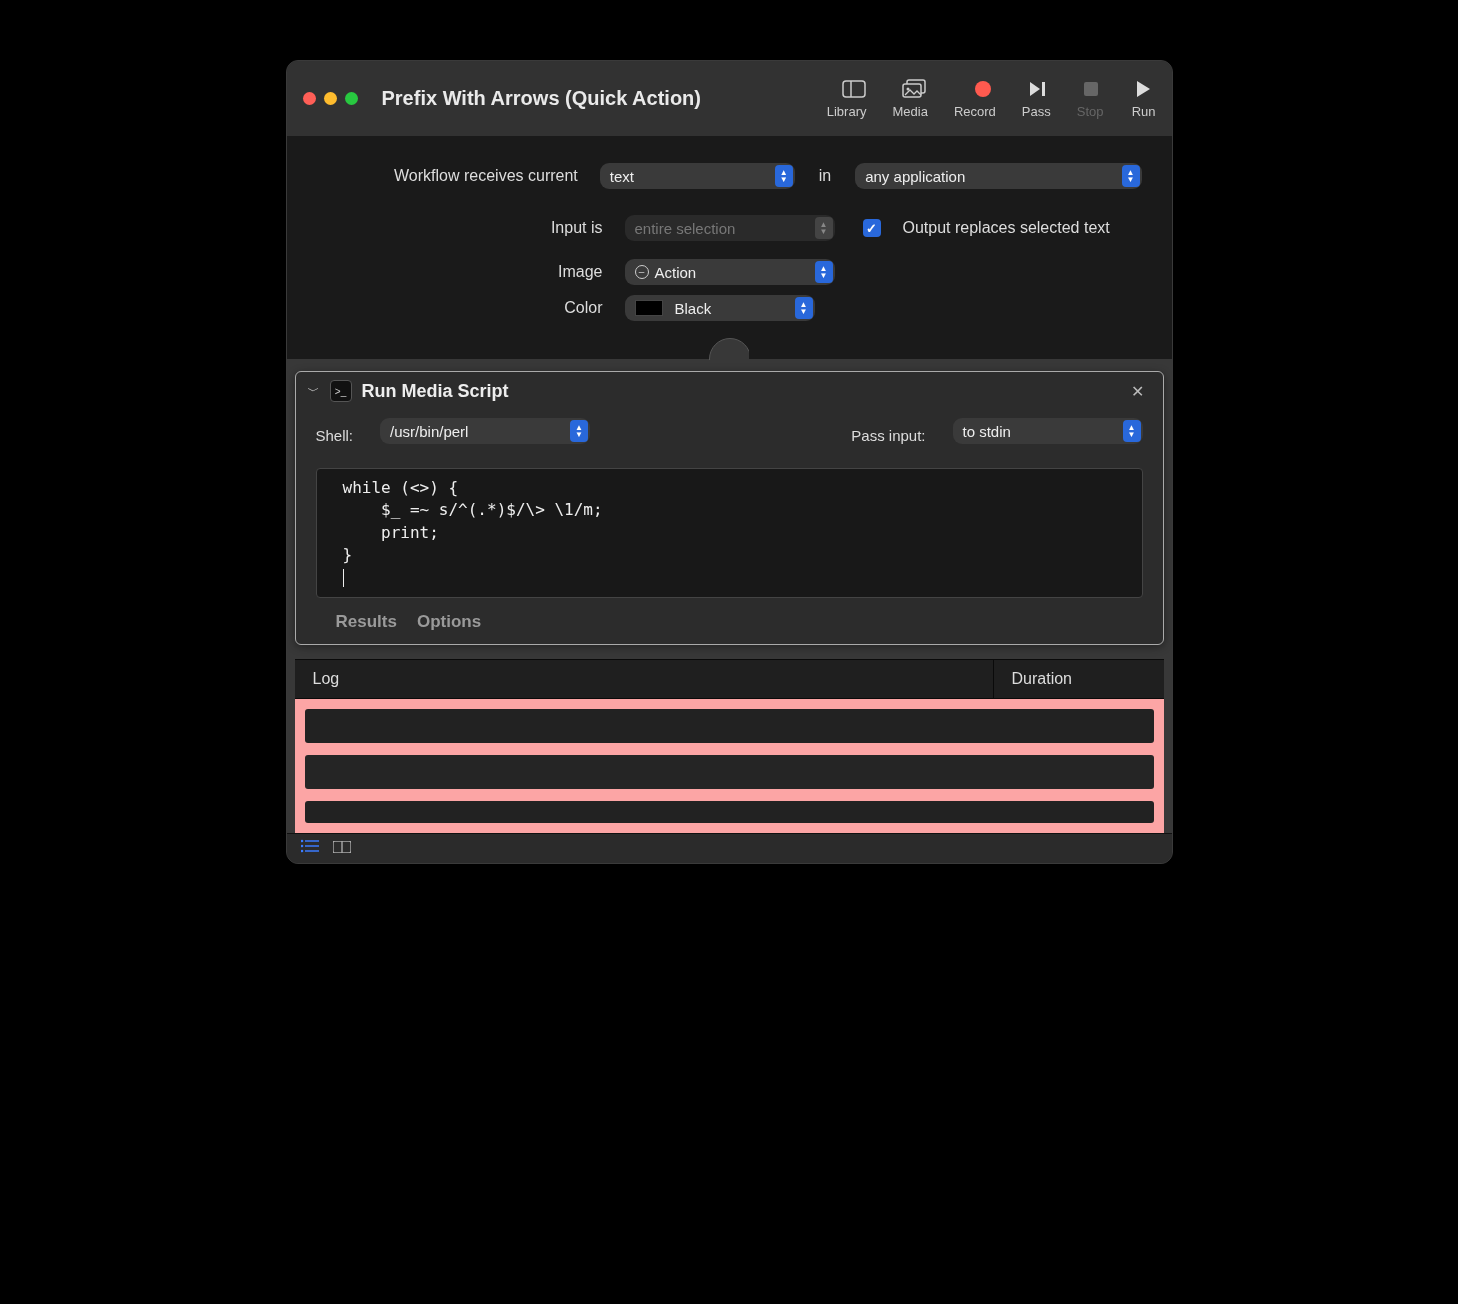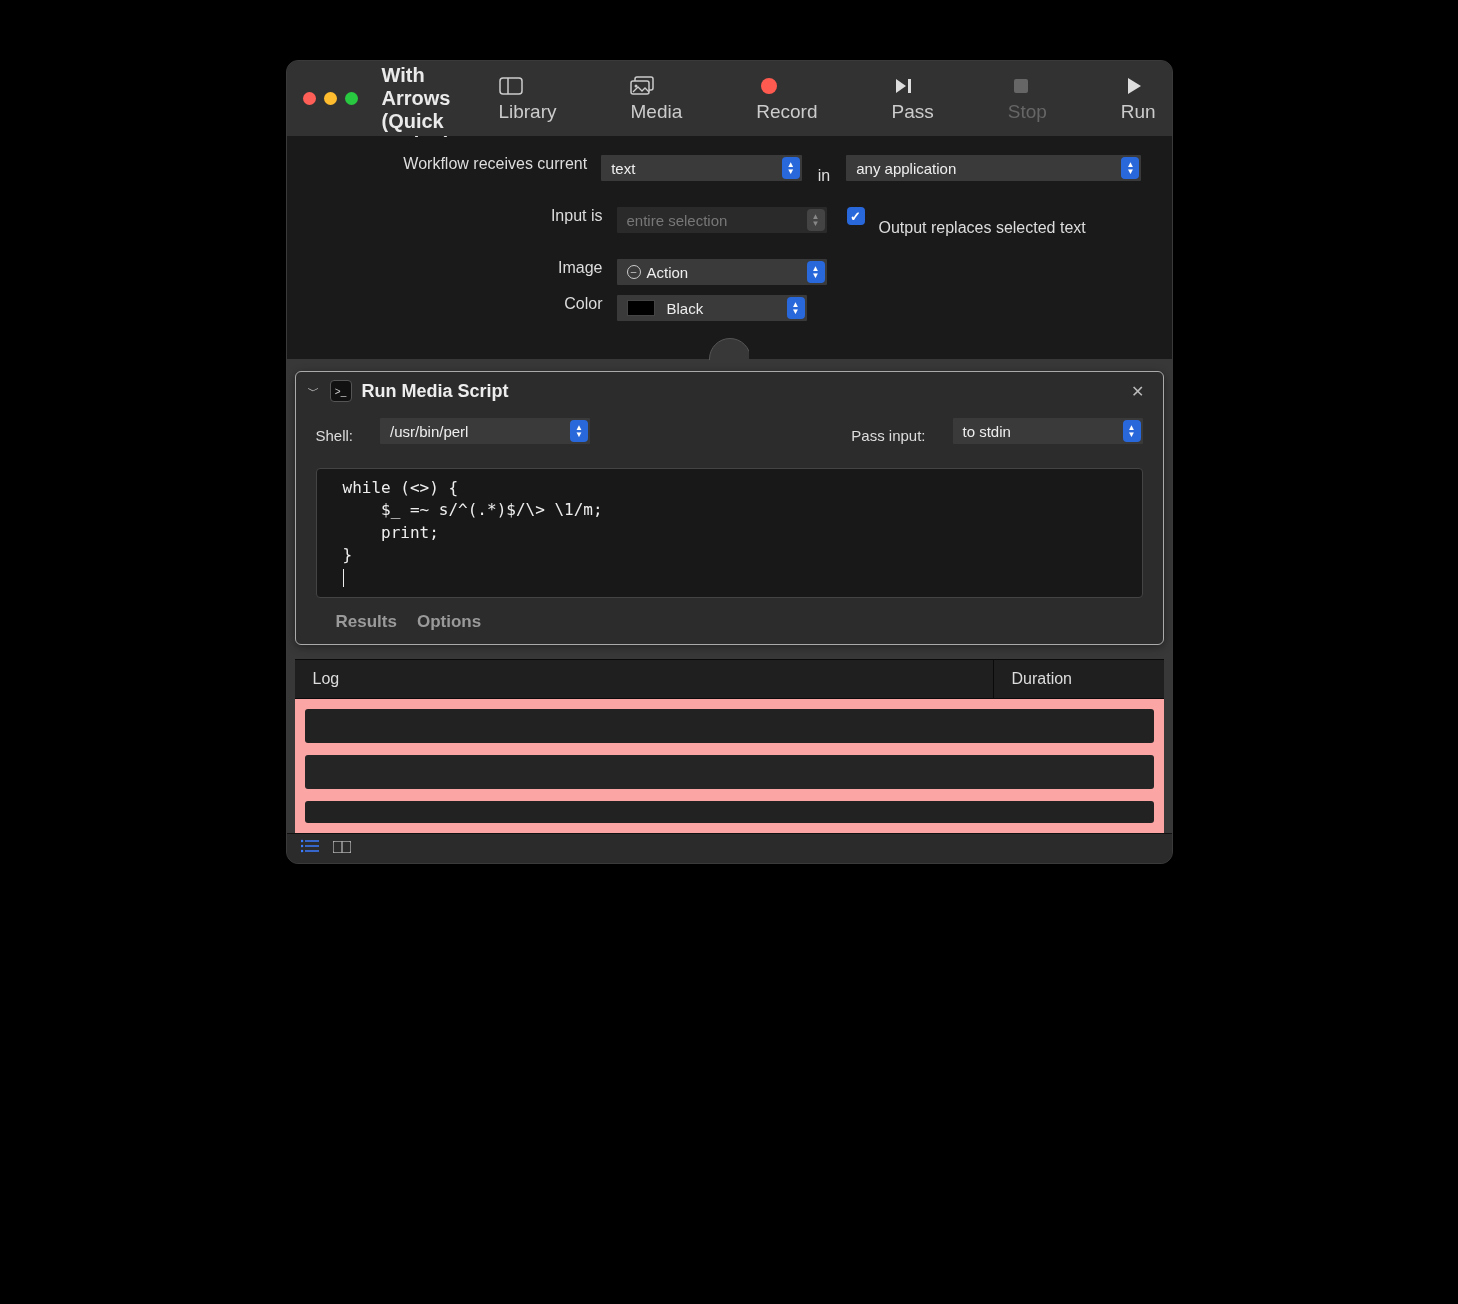--- a/index.html
+++ b/index.html
@@ -46,55 +46,55 @@
     flex: 1;
   }
   .toolbar {
     display: flex;
     gap: 26px;
     margin-left: auto;
   }
   .tool-btn {
     display: flex;
     flex-direction: column;
-    align-items: flex-start;
+    align-items: flex-end;
     gap: 4px;
     color: #ccc;
-    font-size: 19px;
+    font-size: 13px;
     cursor: default;
-    margin-left: 48px;
   }
   .tool-btn.disabled { color: #666; }
   .tool-icon {
     width: 26px; height: 22px;
     display: flex; align-items: center; justify-content: center;
   }
   
   .config {
     background: #1a1a1a;
     padding: 18px 30px 28px 30px;
     position: relative;
   }
   .config-row {
     display: flex;
+    align-items: center;
     margin-bottom: 10px;
-    gap: 10px;
+    gap: 18px;
   }
   .config-label {
     width: 290px;
     text-align: right;
     color: #ddd;
     font-size: 16px;
     padding-right: 4px;
   }
   .select {
     background: #3a3a3a;
     color: #eee;
     border: none;
-    border-radius: 1px;
+    border-radius: 9px;
     height: 26px;
     padding: 0 26px 0 10px;
     font-size: 15px;
     position: relative;
     display: flex;
     align-items: center;
   }
   .select.disabled { background: #2a2a2a; color: #777; }
   .select-arrows {
     position: absolute;

